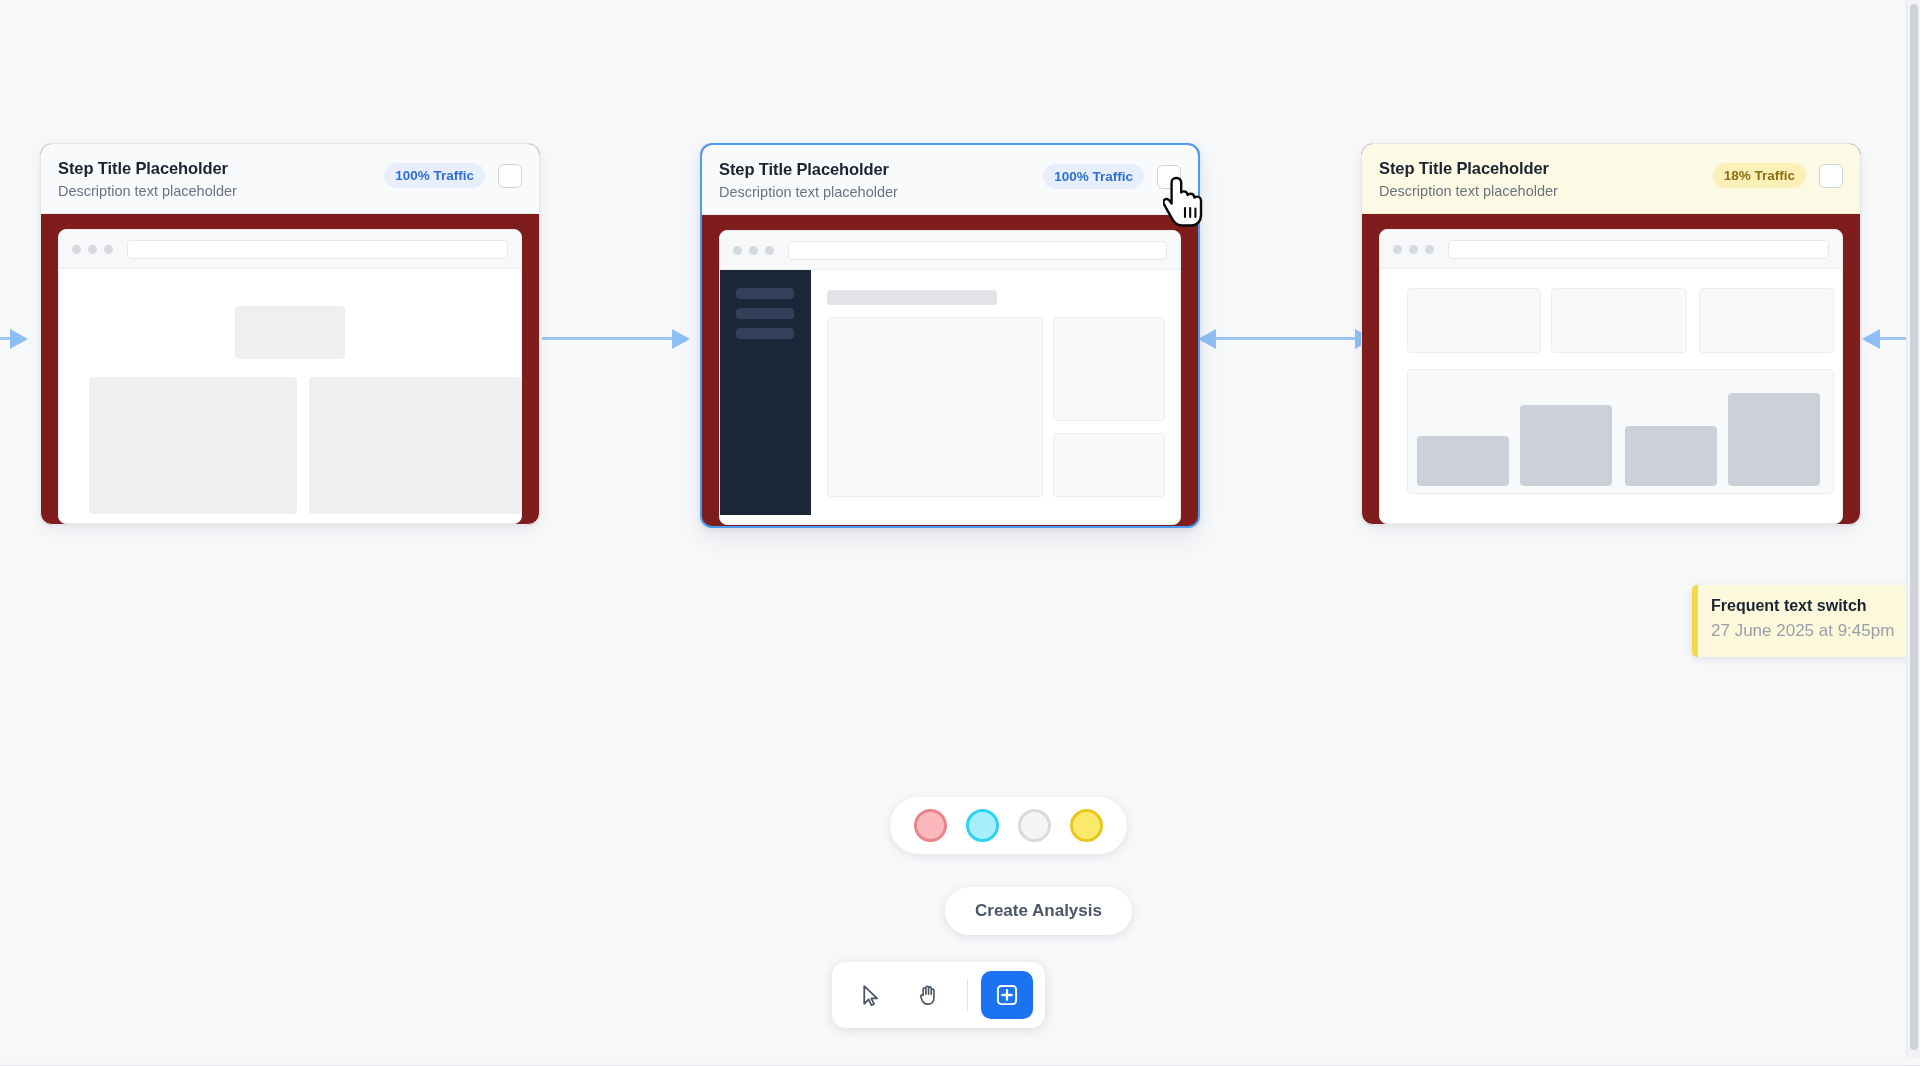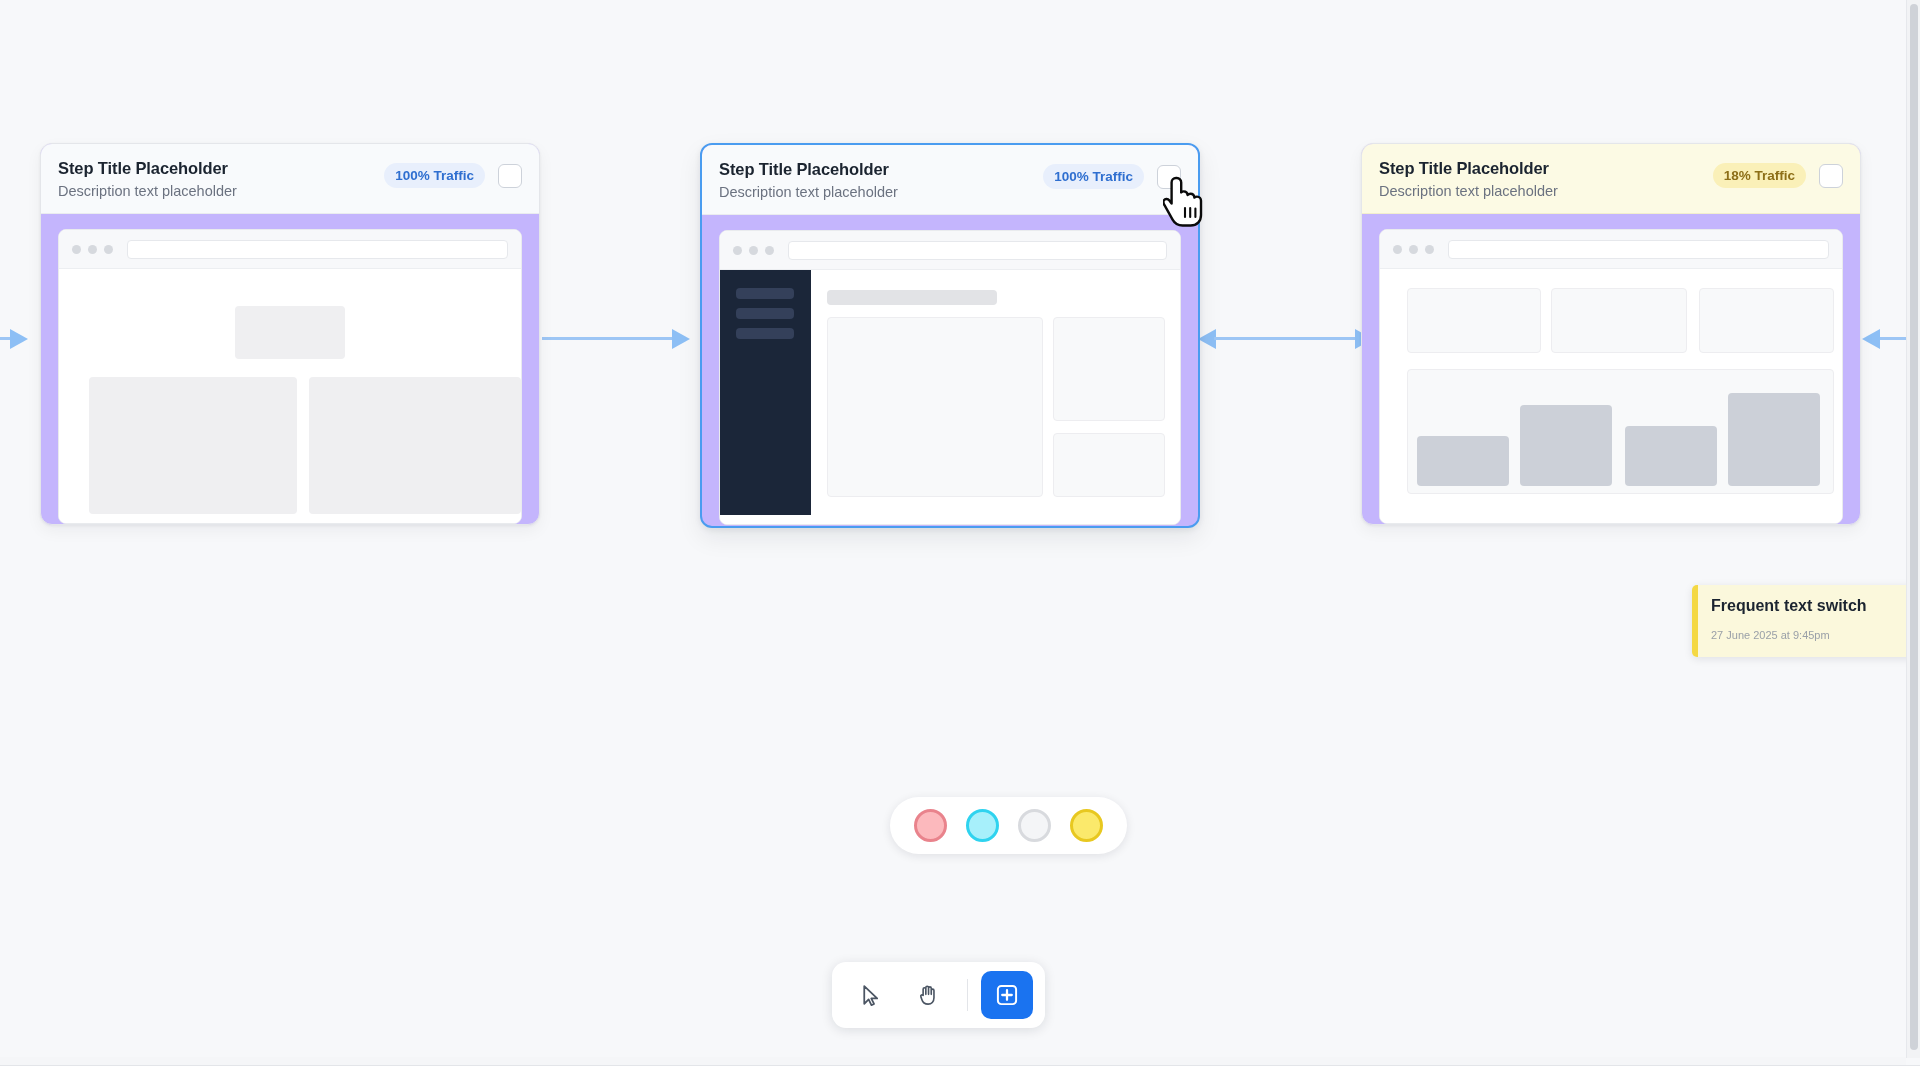--- a/index.html
+++ b/index.html
@@ -73,21 +73,21 @@
   #arrow-2-3 .head.right { left: 157px; }
 
   #arrow-right-edge { left: 1862px; top: 324px; width: 60px; }
   #arrow-right-edge .line { left: 18px; width: 30px; }
   #arrow-right-edge .head.left { left: 0px; }
 
   
   .step-card {
     position: absolute;
     width: 500px;
-    background: #c4b5fd;
+    background: #7f1d1d;
     border-radius: 12px;
     border: 1px solid #e4e6ea;
     box-shadow: 0 1px 3px rgba(16,24,40,.06), 0 6px 16px rgba(16,24,40,.05);
     overflow: hidden;
   }
   .step-card.selected {
     border: 2px solid #4a9cf0;
     box-shadow: 0 2px 6px rgba(16,24,40,.08), 0 10px 24px rgba(16,24,40,.08);
   }
 
@@ -208,23 +208,23 @@
     width: 6px; height: 100%;
     background: #f4d844;
   }
   .note-title {
     font-size: 16px;
     font-weight: bold;
     color: #1b2430;
     white-space: nowrap;
   }
   .note-date {
-    font-size: 11px;
+    font-size: 17px;
     color: #9aa0a8;
-    margin-top: 14px;
+    margin-top: 6px;
     white-space: nowrap;
   }
 
   
   #color-palette {
     position: absolute;
     left: 890px; top: 797px;
     display: flex;
     align-items: center;
     gap: 19px;
@@ -407,20 +407,21 @@
     <div class="note-date">27 June 2025 at 9:45pm</div>
   </div>
 
   <div id="color-palette">
     <span class="swatch red"></span>
     <span class="swatch cyan"></span>
     <span class="swatch gray"></span>
     <span class="swatch yellow"></span>
   </div>
 
+  <div id="create-analysis-button">Create Analysis</div>
 
   <div id="tool-dock">
     <div class="tool-btn">
       <svg width="25" height="25" viewBox="0 0 24 24">
         <path d="M6 3 L6 20 L10.2 15.8 L12.9 21.3 L15.4 20.1 L12.7 14.8 L18.4 14.8 Z" fill="none" stroke="#4b5563" stroke-width="1.7" stroke-linejoin="round"></path>
       </svg>
     </div>
     <div class="tool-btn">
       <svg width="26" height="26" viewBox="0 0 24 24">
         <path d="M7.5 12.5 V6.6 a1.25 1.25 0 0 1 2.5 0 V11.4 V5.2 a1.25 1.25 0 0 1 2.5 0 V11.4 V5.8 a1.25 1.25 0 0 1 2.5 0 V11.4 V7.8 a1.25 1.25 0 0 1 2.5 0 V14.6 c0 3.4 -2.2 5.8 -5.4 5.8 c-3.2 0 -5.1 -1.9 -5.8 -4.3 l-0.9 -2.6 a1.2 1.2 0 0 1 2.1 -1.1 Z" fill="none" stroke="#4b5563" stroke-width="1.5" stroke-linejoin="round"></path>

